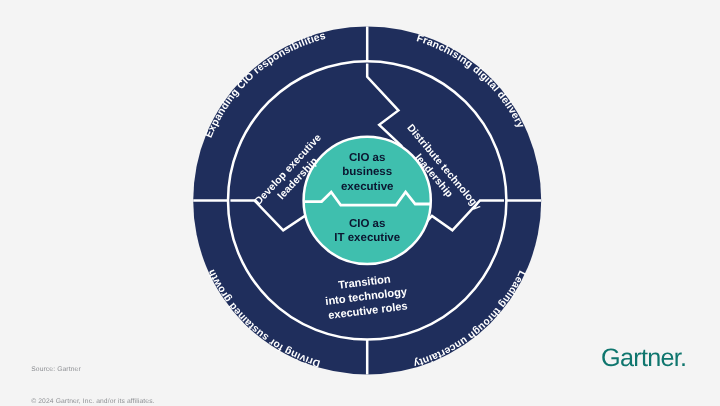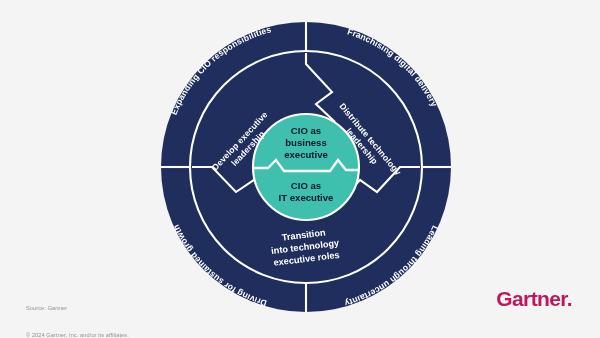--- a/index.html
+++ b/index.html
@@ -38,23 +38,23 @@
     color: #8e9094;
     letter-spacing: 0.1px;
     white-space: pre;
     font-family: "Liberation Sans", sans-serif;
   }
   .footnote div { white-space: nowrap; }
   .logo {
     position: absolute;
     right: 28px;
     top: 288px;
-    color: #be185d;
+    color: #0f766e;
     font-size: 21px;
-    font-weight: bold;
+    font-weight: normal;
     letter-spacing: -0.6px;
     font-family: "Liberation Sans", sans-serif;
     line-height: 1;
   }
   .logo .dot { font-size: 21px; }
   text { font-family: "Liberation Sans", sans-serif; }
   .outer-label {
     fill: #ffffff;
     font-size: 8.6px;
     font-weight: bold;

